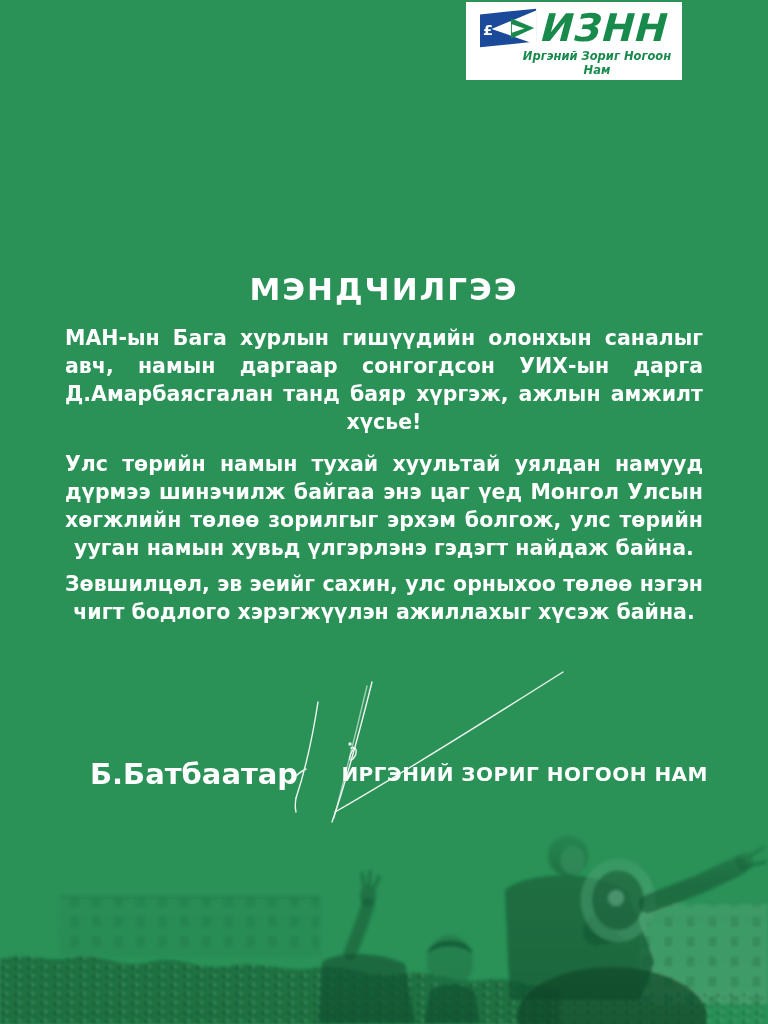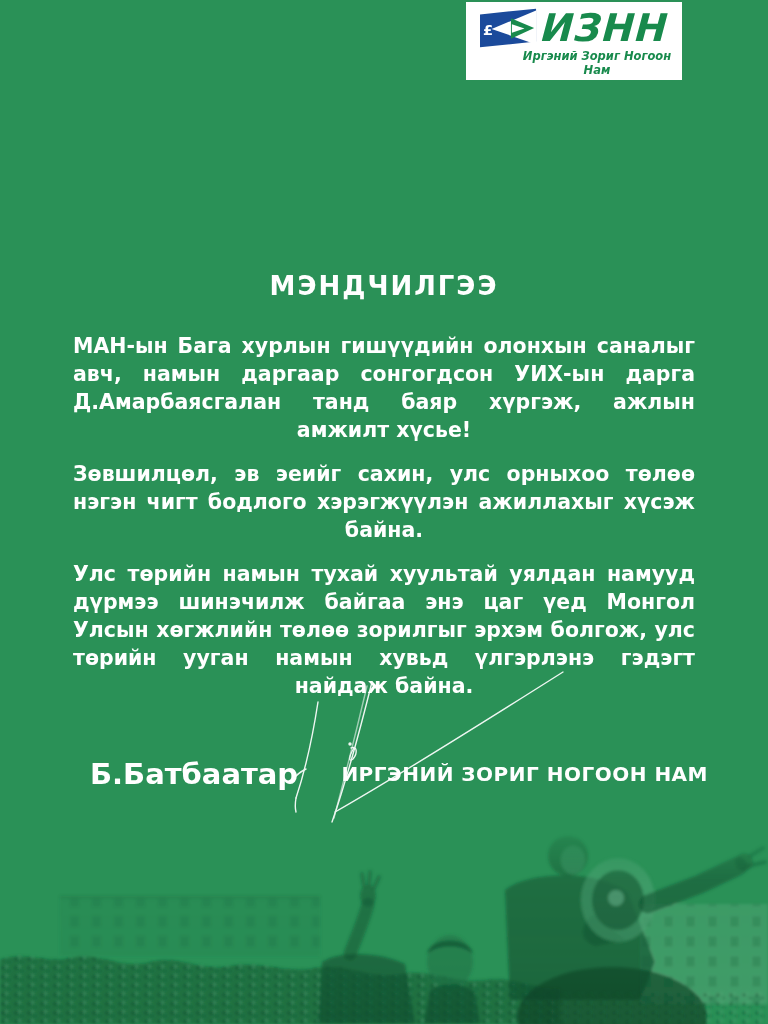--- a/index.html
+++ b/index.html
@@ -10,24 +10,24 @@
   .logo-box{position:absolute;top:2px;right:86px;width:216px;height:78px;background:#ffffff;
             display:flex;flex-direction:column;align-items:center;justify-content:center;}
   .logo-row{display:flex;align-items:center;gap:4px;margin-top:2px;}
   .logo-abbr{font-size:38px;font-weight:800;font-style:italic;color:#188a4c;letter-spacing:1px;
              line-height:1;transform:skewX(-4deg);}
   .logo-sub{width:100%;box-sizing:border-box;padding-left:46px;text-align:center;
             font-size:11.5px;font-weight:bold;font-style:italic;color:#188a4c;margin-top:1px;}
 
   
   .title{position:absolute;top:271px;left:0;width:100%;text-align:center;color:#fff;
-         font-size:26px;font-weight:bold;letter-spacing:2px;}
+         font-size:31px;font-weight:bold;letter-spacing:2px;}
   .content{position:absolute;top:316px;left:57px;right:57px;color:#fff;font-weight:bold;
            font-size:20.5px;line-height:28px;text-align:justify;text-align-last:center;}
-  .content p{margin:16px;}
+  .content p{margin:8px;}
   .content p.gap{margin-bottom:14px;}
 
   
   .sig-name{position:absolute;left:90px;top:757px;color:#fff;font-size:29px;font-weight:bold;}
   .sig-party{position:absolute;right:60px;top:762px;color:#fff;font-size:20px;font-weight:bold;letter-spacing:.5px;}
   .sig-svg{position:absolute;left:270px;top:660px;}
 
   
   .photo{position:absolute;left:0;bottom:0;}
 </style>
@@ -47,22 +47,22 @@
       </svg>
       <span class="logo-abbr">ИЗНН</span>
     </div>
     <div class="logo-sub">Иргэний Зориг Ногоон Нам</div>
   </div>
 
   <div class="title">МЭНДЧИЛГЭЭ</div>
 
   <div class="content">
     <p class="gap">МАН-ын Бага хурлын гишүүдийн олонхын саналыг авч, намын даргаар сонгогдсон УИХ-ын дарга Д.Амарбаясгалан танд баяр хүргэж, ажлын амжилт хүсье!</p>
+    <p>Улс төрийн намын тухай хуультай уялдан намууд дүрмээ шинэчилж байгаа энэ цаг үед Монгол Улсын хөгжлийн төлөө зорилгыг эрхэм болгож, улс төрийн ууган намын хувьд үлгэрлэнэ гэдэгт найдаж байна.</p>
     <p>Зөвшилцөл, эв эеийг сахин, улс орныхоо төлөө нэгэн чигт бодлого хэрэгжүүлэн ажиллахыг хүсэж байна.</p>
-    <p>Улс төрийн намын тухай хуультай уялдан намууд дүрмээ шинэчилж байгаа энэ цаг үед Монгол Улсын хөгжлийн төлөө зорилгыг эрхэм болгож, улс төрийн ууган намын хувьд үлгэрлэнэ гэдэгт найдаж байна.</p>
   </div>
 
   <div class="sig-name">Б.Батбаатар</div>
 
   <svg class="sig-svg" width="310" height="175" viewBox="0 0 310 175" fill="none" stroke="#ffffff" stroke-width="1.4" stroke-linecap="round" opacity="0.92">
     <path d="M48,42 C44,68 36,108 26,138"></path>
     <path d="M22,120 C27,114 32,111 36,109"></path>
     <path d="M26,138 C25,144 25,148 26,152"></path>
     <path d="M102,22 C92,62 76,122 62,162"></path>
     <path d="M97,26 C88,64 74,120 64,158" opacity="0.6"></path>

